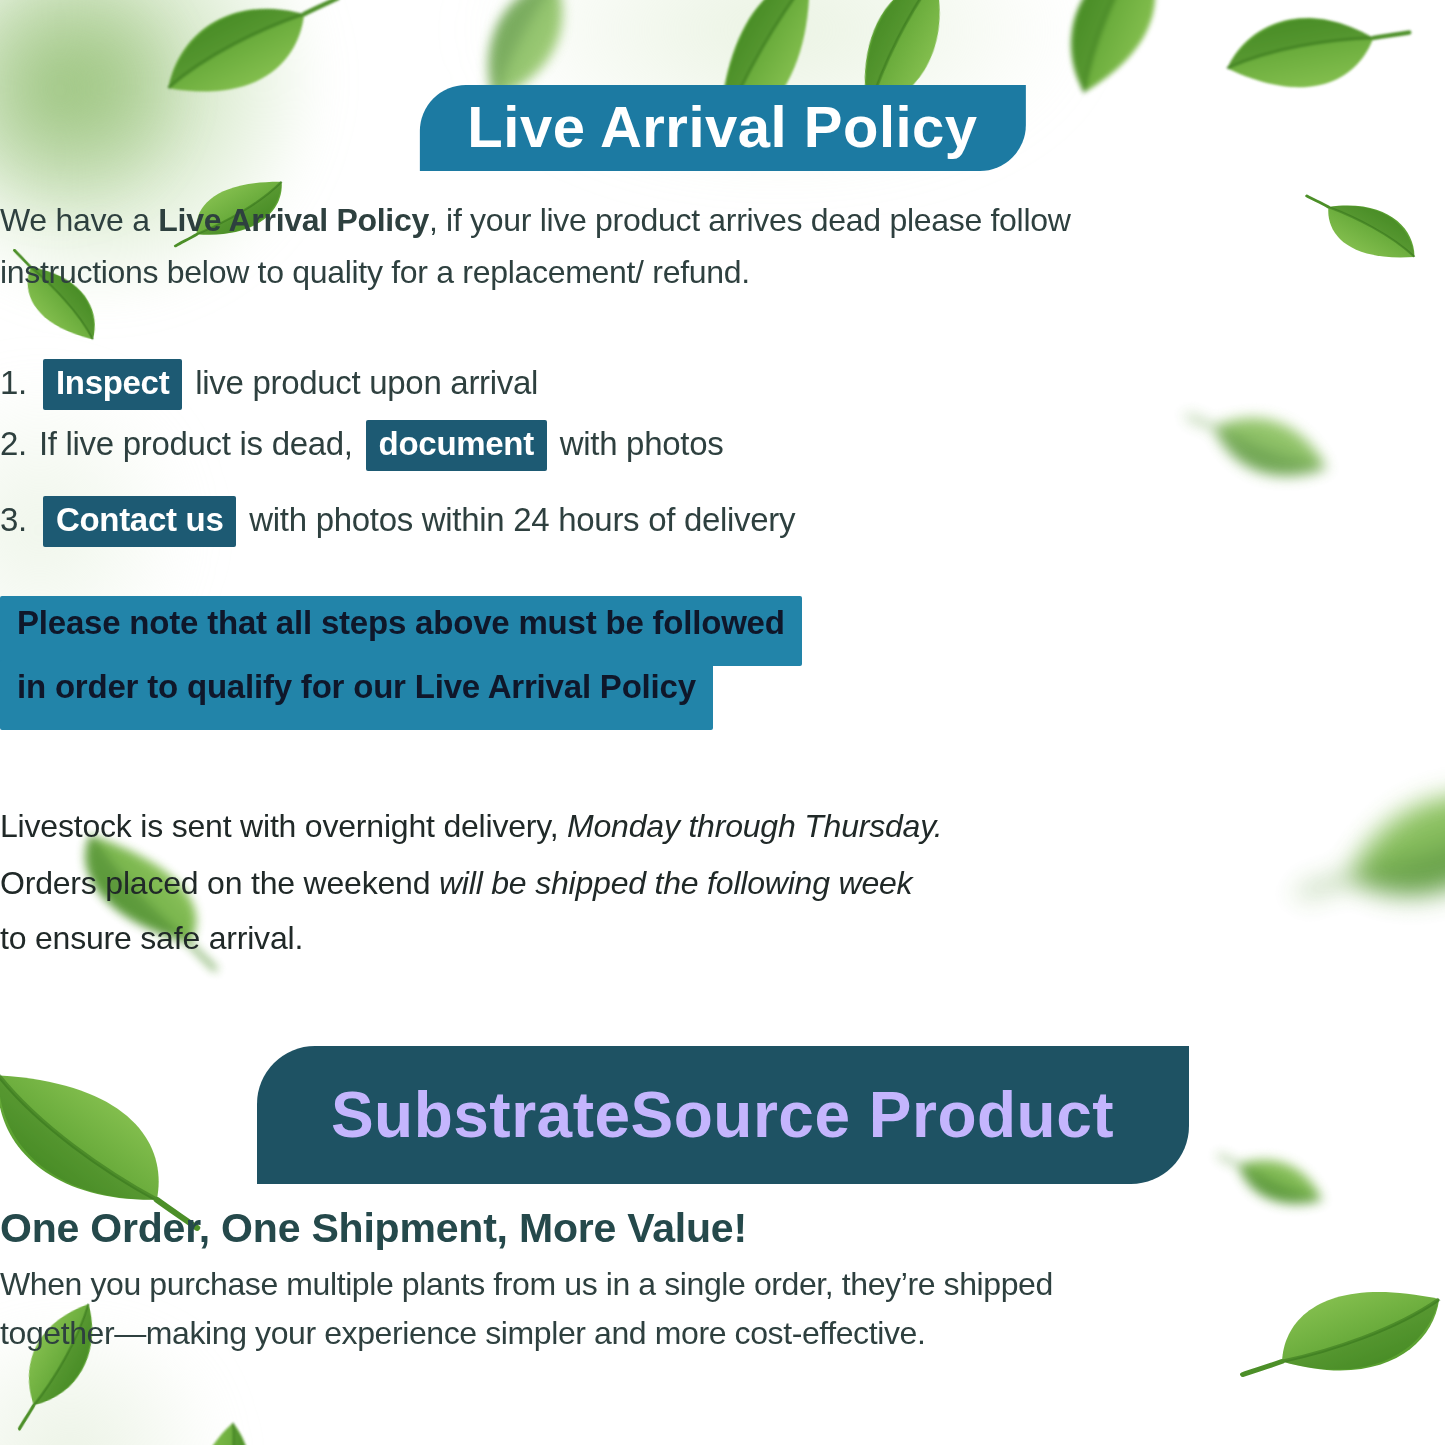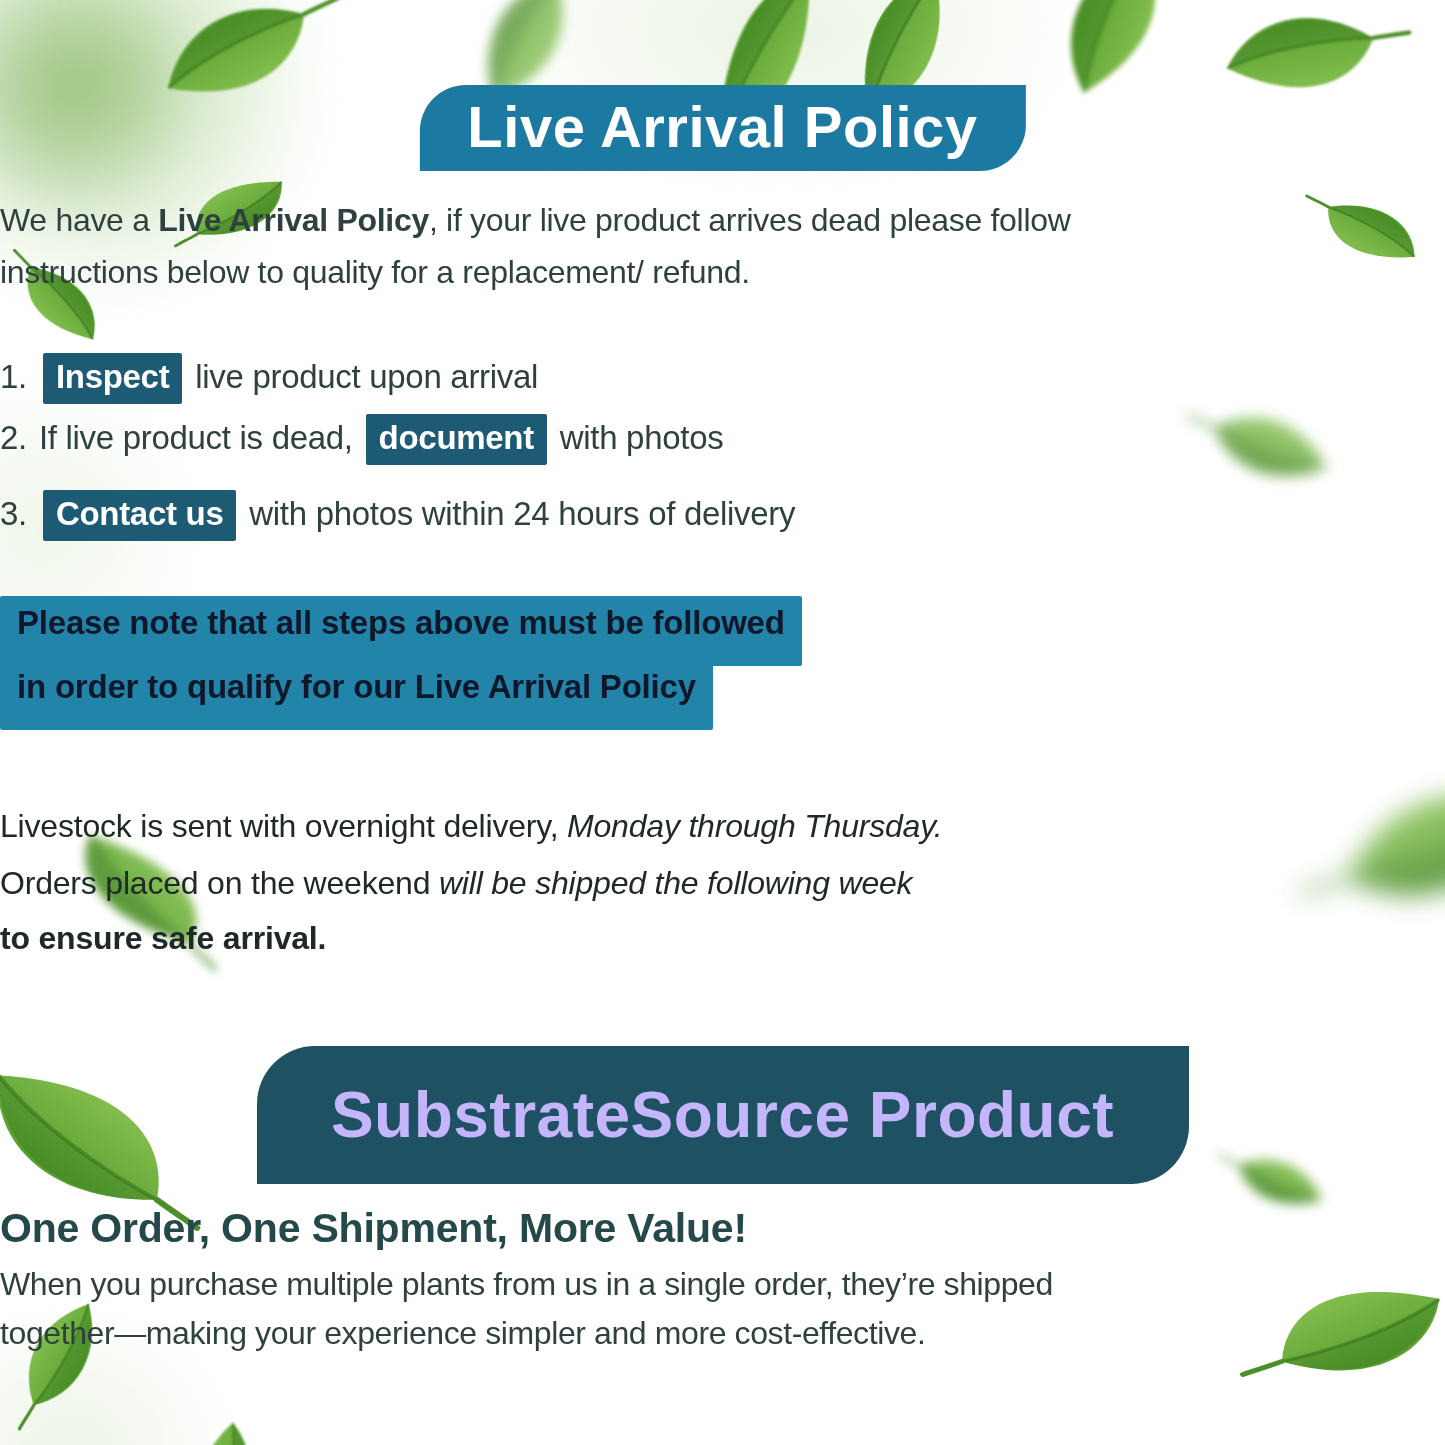--- a/index.html
+++ b/index.html
@@ -44,34 +44,34 @@
 
   .intro-l1 { top:202px; font-size:32px; letter-spacing:-.3px; color:var(--body-text,#2e403f); }
   .intro-l2 { top:254px; font-size:32px; letter-spacing:-.3px; color:var(--body-text,#2e403f); }
   .intro-l1 b { font-weight:bold; }
 
   .step { font-size:33px; letter-spacing:-.3px; color:var(--body-text,#22302f); }
   .step1 { top:353px; } .step2 { top:414px; } .step3 { top:490px; }
   .step-num { margin-right:12px; }
   .hl {
     display:inline-block; background:var(--highlight-bg,#1d5a73); color:#fff;
-    font-weight:bold; padding:5px 13px 8px; border-radius:2px; margin:0 4px;
+    font-weight:bold; padding:5px 13px 8px; border-radius:2px; margin:6px 4px;
   }
 
   .note-l1 { top:584px; } .note-l2 { top:648px; }
   .note-box {
     display:inline-block; background:var(--note-bg,#2284a9); color:#0f172a;
     font-weight:bold; font-size:33px; letter-spacing:-.2px;
     padding:8px 17px 24px; border-radius:2px;margin-top:12px;
   }
 
   .ship { font-size:32px; letter-spacing:-.2px; color:var(--shipping-text,#20292
 
 8); }
-  .ship1 { top:808px; } .ship2 { top:865px; } .ship3 { top:920px;font-weight:bold; }
+  .ship1 { top:808px; } .ship2 { top:865px; } .ship3 { top:920px; }
   .ship em { font-style:italic; }
 
   .product-banner {
     position:absolute; left:50%; transform:translateX(-50%); top:1046px;
     width:932px; height:138px; background:var(--banner-bg,#1e5263);
     border-radius:58px 0 58px 0; display:flex; align-items:center; justify-content:center;
     color:#c4b5fd; font-weight:bold; font-size:64px; letter-spacing:.5px;
   }
 
   .value-heading { top:1205px; font-size:41px; font-weight:bold; letter-spacing:-.2px; color:var(--heading-text,#25494b); }

